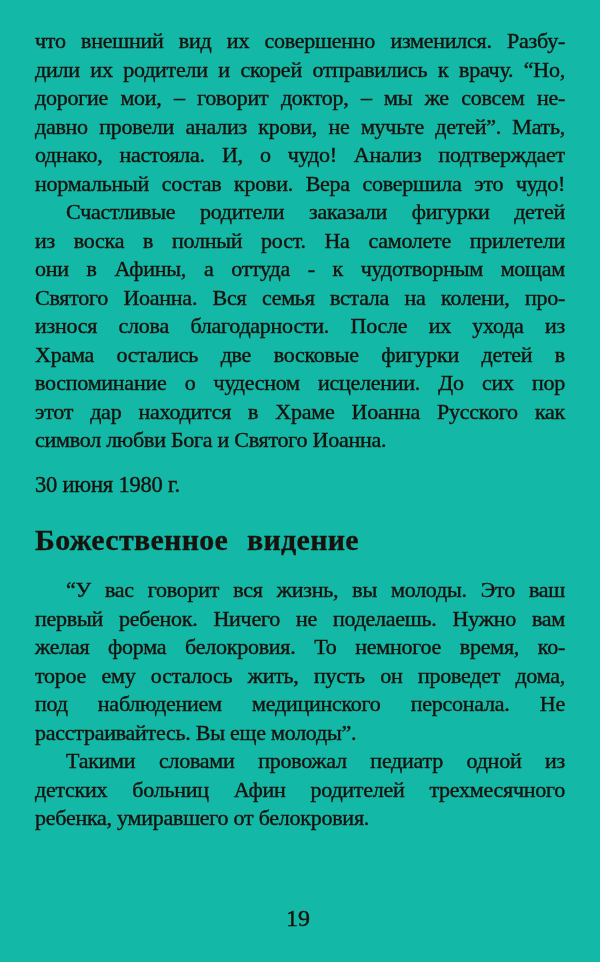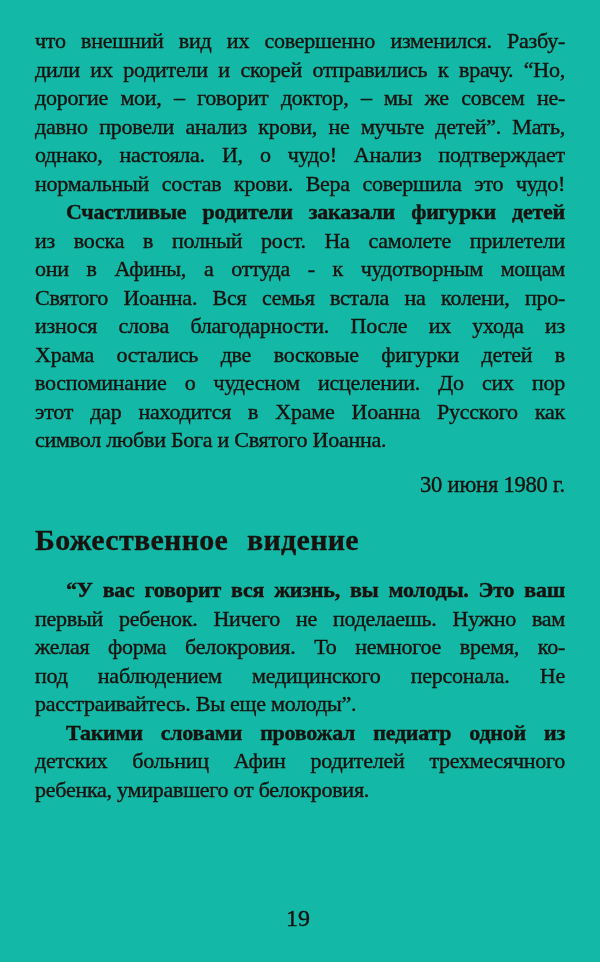--- a/index.html
+++ b/index.html
@@ -33,27 +33,25 @@
     text-align: justify;
     text-align-last: justify;
     -webkit-text-stroke: 0.4px currentColor;
     white-space: normal;
   }
   .line.end {
     text-align-last: left;
   }
   .line.ind {
     text-indent: 31px;
-    font-weight: bold;
   }
   .date-line {
     margin-top: 16px;
     font-size: 22.5px;
     line-height: 28.5px;
-    text-align: right;
     letter-spacing: -0.2px;
     -webkit-text-stroke: 0.4px currentColor;
   }
   .heading {
     margin-top: 22px;
     margin-bottom: 17px;
     font-size: 30px;
     line-height: 38px;
     font-weight: bold;
     text-align: left;
@@ -100,20 +98,21 @@
     </div>
 
     <div class="date-line">30 июня 1980 г.</div>
 
     <h1 class="heading">Божественное видение</h1>
 
     <div class="para">
       <div class="line ind">“У вас говорит вся жизнь, вы молоды. Это ваш</div>
       <div class="line">первый ребенок. Ничего не поделаешь. Нужно вам</div>
       <div class="line">желая форма белокровия. То немногое время, ко-</div>
+      <div class="line">торое ему осталось жить, пусть он проведет дома,</div>
       <div class="line">под наблюдением медицинского персонала. Не</div>
       <div class="line end">расстраивайтесь. Вы еще молоды”.</div>
     </div>
 
     <div class="para">
       <div class="line ind">Такими словами провожал педиатр одной из</div>
       <div class="line">детских больниц Афин родителей трехмесячного</div>
       <div class="line end">ребенка, умиравшего от белокровия.</div>
     </div>
 

